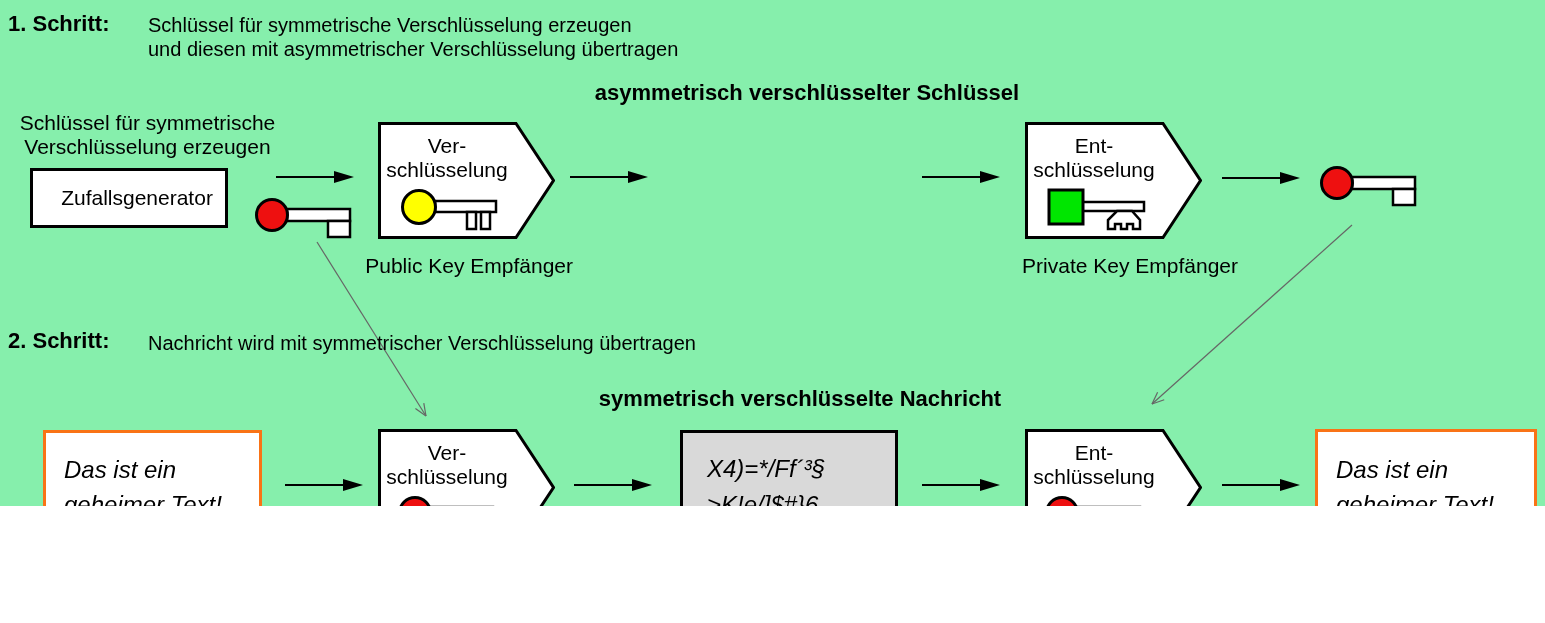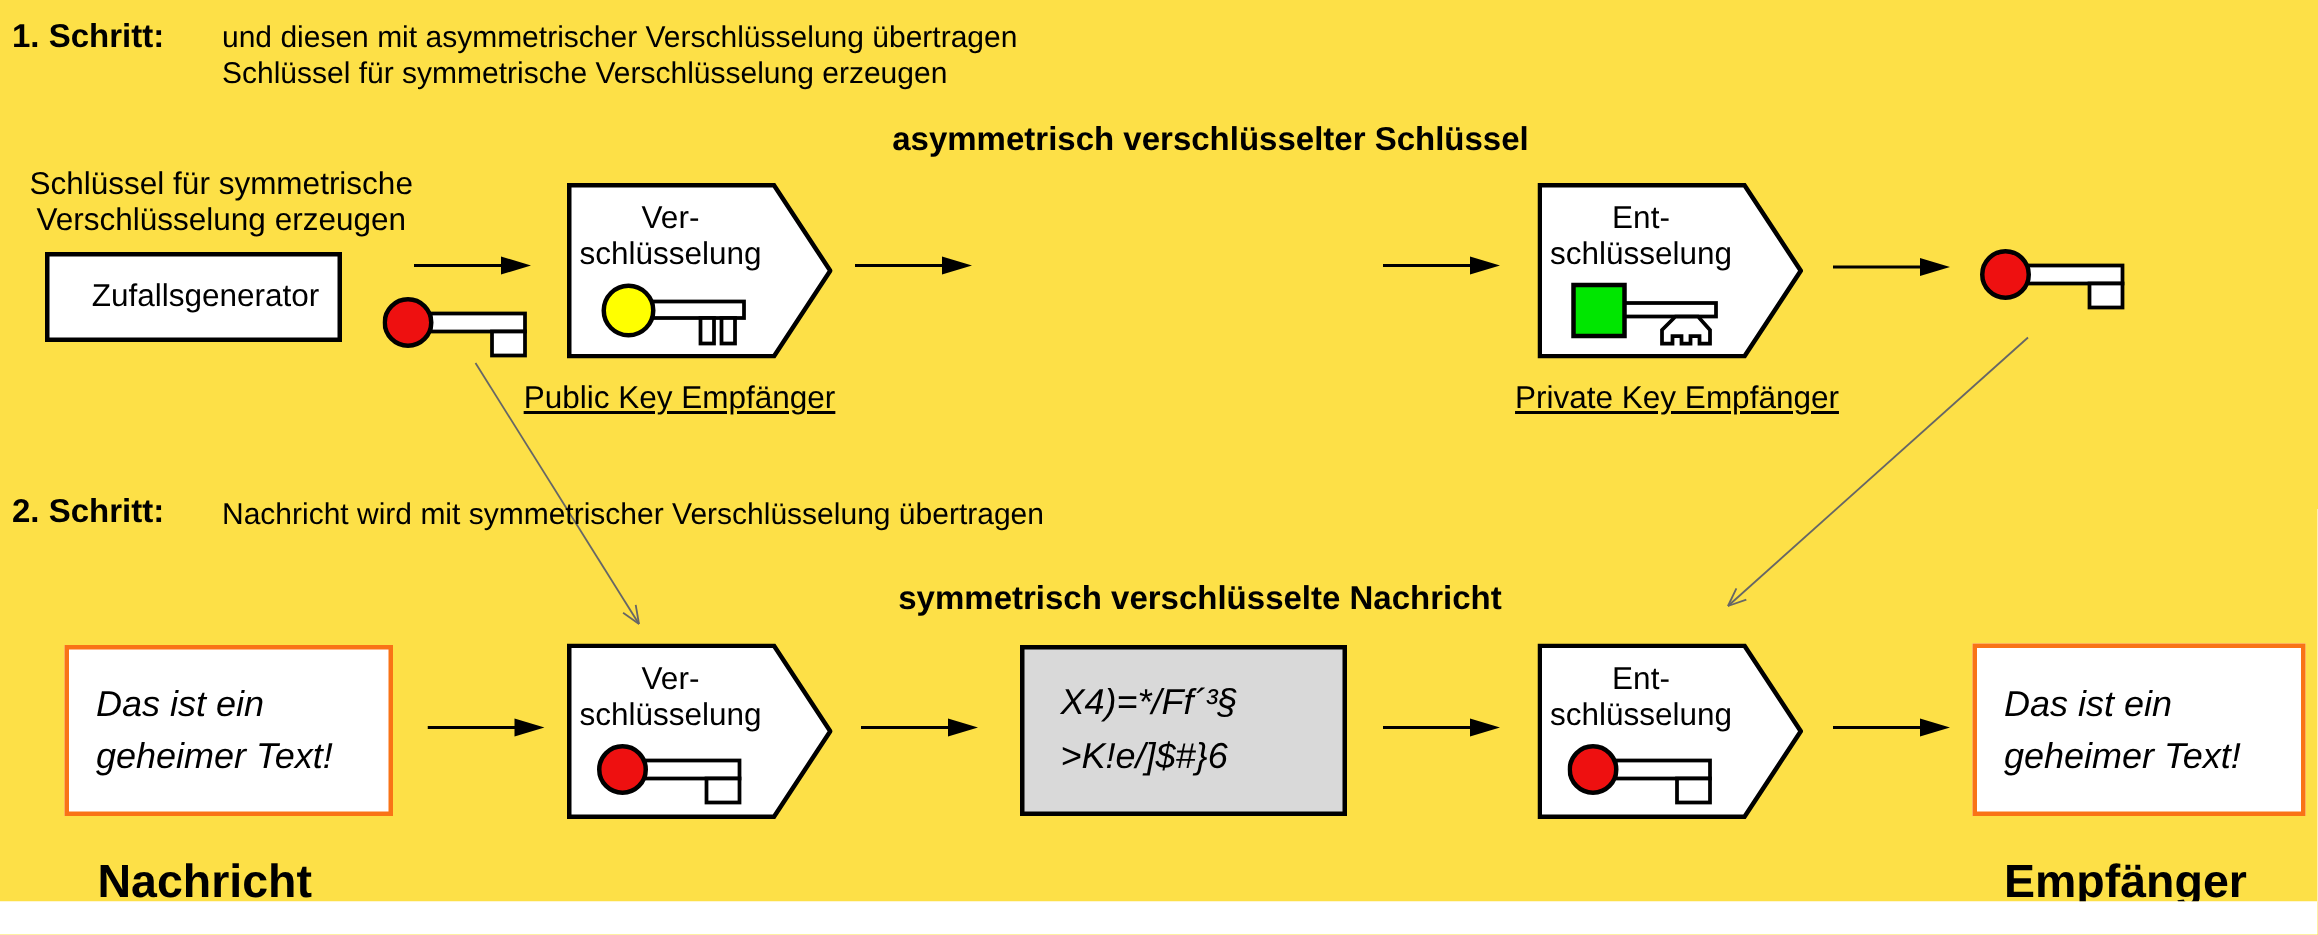--- a/index.html
+++ b/index.html
@@ -1,17 +1,17 @@
 <!DOCTYPE html>
 <html><head>
 <meta charset="utf-8">
 <style>
   html,body{margin:0;padding:0;background:#fff;}
   #canvas{
-    position:relative;width:1545px;height:601px;background:#fde047;overflow:hidden;
+    position:relative;width:1545px;height:506px;background:#86efac;overflow:hidden;
     font-family:"Liberation Sans","DejaVu Sans",sans-serif;color:#000;
   }
   .abs{position:absolute;}
   .step-label{font-size:22px;font-weight:bold;white-space:nowrap;}
   .step-line{font-size:20px;line-height:24px;white-space:nowrap;}
   .title{font-size:22px;font-weight:bold;text-align:center;white-space:nowrap;}
   .cap2{font-size:21px;line-height:24px;text-align:center;white-space:nowrap;}
   .box{
     background:#fff;border:3px solid #000;display:flex;align-items:center;justify-content:center;
     font-size:21px;box-sizing:border-box;padding-left:16px;
@@ -20,33 +20,33 @@
     background:#fff;border:3px solid #f97316;display:flex;flex-direction:column;justify-content:center;
     font-size:24px;font-style:italic;line-height:35px;padding-left:18px;box-sizing:border-box;
   }
   .cipherbox{
     background:#d9d9d9;border:3px solid #000;display:flex;flex-direction:column;justify-content:center;
     font-size:24px;font-style:italic;line-height:36px;padding-left:24px;box-sizing:border-box;
   }
   .pent{position:absolute;}
   .pent svg.shape{position:absolute;left:0;top:0;}
   .pent-label{position:absolute;left:0;top:12px;width:138px;text-align:center;font-size:21px;line-height:24px;}
-  .caption{font-size:21px;text-align:center;white-space:nowrap;text-decoration:underline;}
+  .caption{font-size:21px;text-align:right;white-space:nowrap;}
   .footer-label{font-size:31px;font-weight:bold;white-space:nowrap;}
   svg{display:block;}
 </style>
 </head>
 <body>
 
 <div id="canvas">
 
   <div class="abs step-label" style="left:8px;top:11px">1. Schritt:</div>
   <div class="abs" style="left:148px;top:13px">
+    <div class="step-line">Schlüssel für symmetrische Verschlüsselung erzeugen</div>
     <div class="step-line">und diesen mit asymmetrischer Verschlüsselung übertragen</div>
-    <div class="step-line">Schlüssel für symmetrische Verschlüsselung erzeugen</div>
   </div>
 
   <div class="abs title" style="left:578px;top:80px;width:458px">asymmetrisch verschlüsselter Schlüssel</div>
 
   <div class="abs cap2" style="left:5px;top:111px;width:285px">
     <div>Schlüssel für symmetrische</div>
     <div>Verschlüsselung erzeugen</div>
   </div>
   <div class="abs box" style="left:30px;top:168px;width:198px;height:60px">
     <span>Zufallsgenerator</span>

